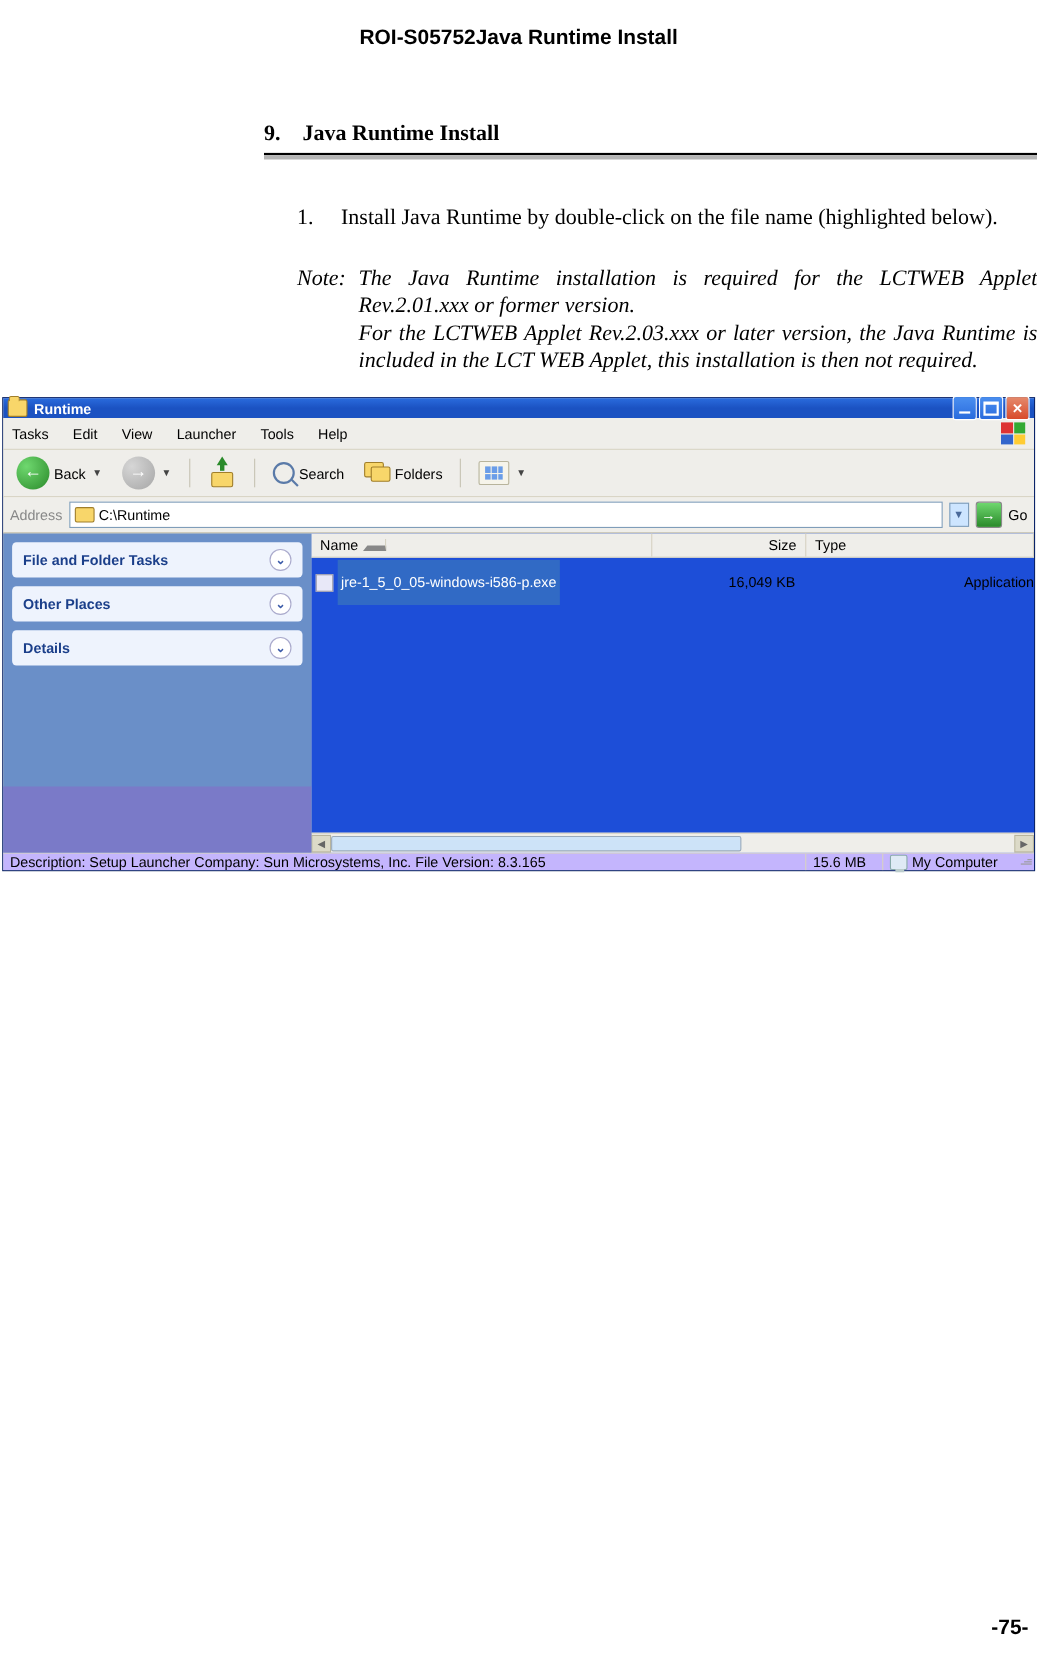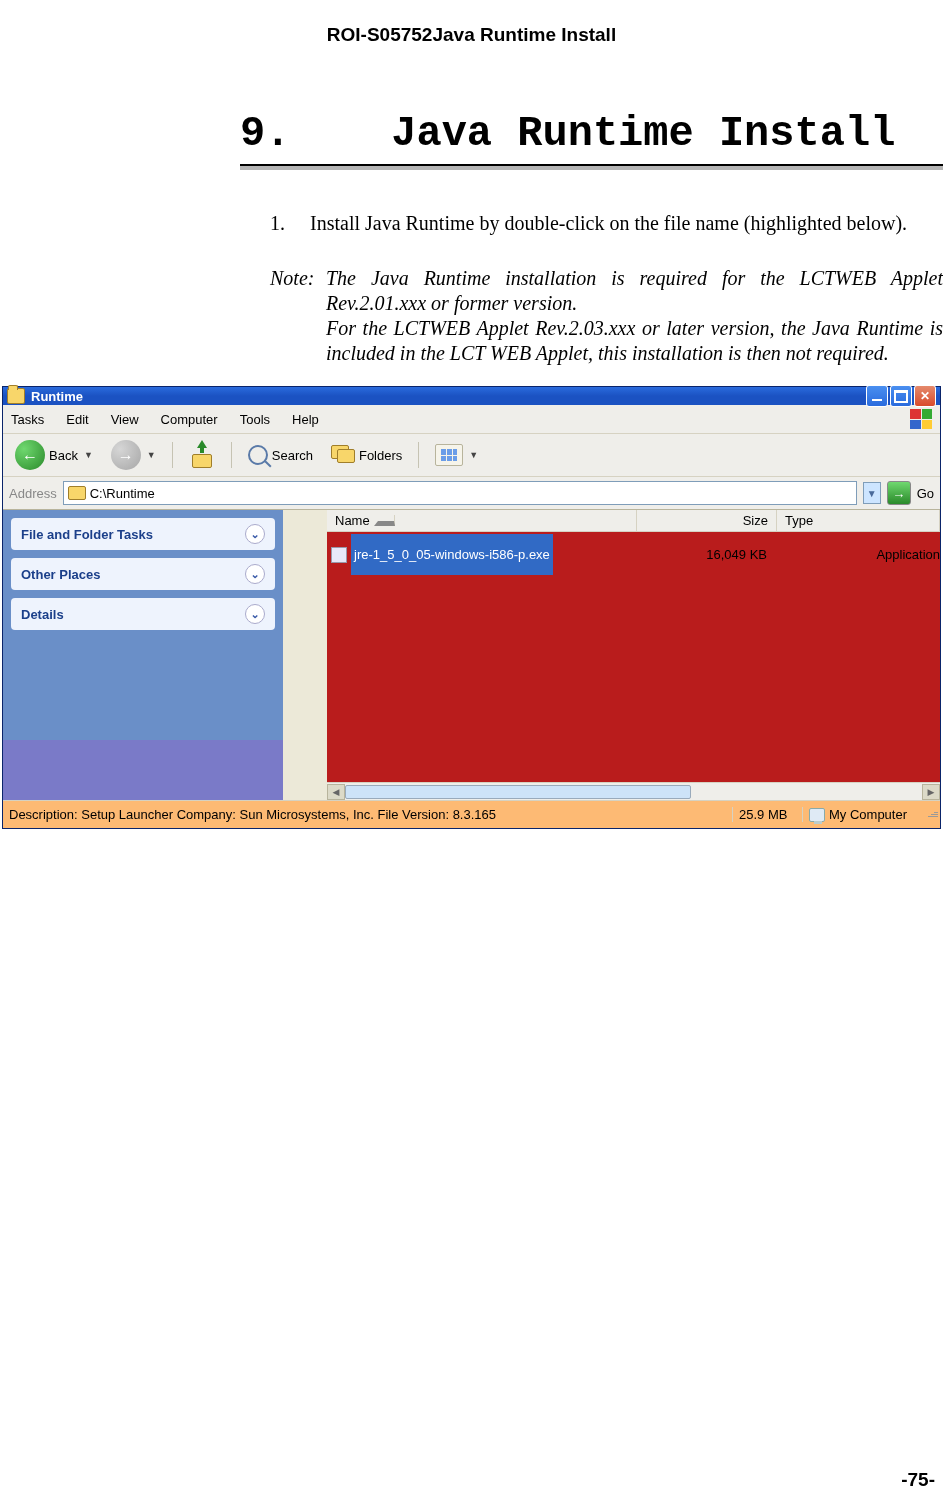--- a/index.html
+++ b/index.html
@@ -13,22 +13,22 @@
   }
   .page-header {
     display: flex;
     justify-content: center;
     padding: 24px 2px 4px 2px;
     font-weight: bold;
     font-family: Arial, sans-serif;
     font-size: 19px;
   }
   .section-heading {
-    font-family: Liberation Mono, monospace;
-    font-size: 42px;
+    font-family: Liberation Serif, serif;
+    font-size: 20px;
     font-weight: bold;
     margin: 60px 0 6px 240px;
   }
   .heading-rule {
     margin-left: 240px;
     height: 6px;
     border-top: 2px solid #000;
     border-bottom: 4px solid #b5b5b5;
   }
   .body-text {
@@ -177,21 +177,21 @@
     display:flex; justify-content:space-between; align-items:center;
     padding:6px 10px; color:#1b3f8a; font-weight:bold;
     position:relative; z-index:1;
   }
   .chevron {
     width:20px; height:20px; border:1px solid #aac; border-radius:50%;
     background:#fff; display:flex; align-items:center; justify-content:center;
     color:#3a5aa8; font-size:11px;
   }
 
-  .file-area { flex:1; background:#b91c1c; display:flex; flex-direction:column;margin-left:44px;}
+  .file-area { flex:1; background:#1d4ed8; display:flex; flex-direction:column;}
   .col-headers {
     display:flex; background:#efeeea; border-bottom:1px solid #d6d2c2;
     font-size:13px;
   }
   .col-headers div { padding:3px 8px; border-right:1px solid #d6d2c2;}
   .col-name { flex:0 0 310px; display:flex; align-items:center; gap:4px;}
   .col-size { flex:0 0 140px; text-align:right;}
   .col-type { flex:1;}
   .sort-tri { width:0; height:0; border-left:4px solid transparent; border-right:4px solid transparent; border-bottom:5px solid #888;}
   .file-row {
@@ -212,23 +212,23 @@
   .file-list { flex:1; position:relative;}
   .hscroll {
     height:18px; background:#efeeea; border-top:1px solid #d6d2c2;
     display:flex; align-items:center;
   }
   .hscroll .sbtn { width:18px; height:16px; background:#dcdac8; border:1px solid #b8b49c; display:flex; align-items:center; justify-content:center; font-size:9px; color:#666;}
   .hscroll .track { flex:1; height:16px; background:#efeeea; position:relative;}
   .hscroll .thumb { position:absolute; left:0; width:60%; height:14px; top:1px; background:#cde3f8; border:1px solid #9ab; border-radius:2px;}
 
   .statusbar {
-    background:#fdba74; border-top:1px solid #d6d2c2;
+    background:#c4b5fd; border-top:1px solid #d6d2c2;
     display:flex; align-items:center; font-size:13px;
-    height:28px;
+    height:16px;
   }
   .statusbar .st-desc { flex:0 0 730px; padding:0 6px; border-right:1px solid #d6d2c2; white-space:nowrap; overflow:hidden;}
   .statusbar .st-size { flex:0 0 70px; padding:0 6px; border-right:1px solid #d6d2c2;}
   .statusbar .st-comp { flex:1; padding:0 6px; display:flex; align-items:center; gap:4px;}
   .comp-ico { width:16px; height:14px; background:#dfeaf5; border:1px solid #8aa; border-radius:2px; position:relative;}
   .comp-ico::after{content:"";position:absolute;bottom:-3px;left:4px;width:8px;height:3px;background:#bcc;}
   .resize-grip { width:16px; display:flex; flex-direction:column; align-items:flex-end; gap:1px; padding-right:2px;}
   .resize-grip span{height:1px; background:#999;}
   .resize-grip span:nth-child(1){width:4px;}
   .resize-grip span:nth-child(2){width:7px;}
@@ -277,21 +277,21 @@
       <div class="winbtn min"></div>
       <div class="winbtn max"></div>
       <div class="winbtn close"></div>
     </div>
   </div>
 
   <div class="menubar">
     <span>Tasks</span>
     <span>Edit</span>
     <span>View</span>
-    <span>Computer</span>
+    <span>Launcher</span>
     <span>Tools</span>
     <span>Help</span>
     <div class="flag">
         <span></span>
         <span></span>
         <span></span>
         <span></span>
       </div>
   </div>
 
@@ -396,21 +396,21 @@
         <div class="track">
             <div class="thumb"></div>
           </div>
         <div class="sbtn">▶</div>
       </div>
     </div>
   </div>
 
   <div class="statusbar">
     <div class="st-desc">Description: Setup Launcher Company: Sun Microsystems, Inc. File Version: 8.3.165</div>
-    <div class="st-size">25.9 MB</div>
+    <div class="st-size">15.6 MB</div>
     <div class="st-comp">
       <div class="comp-ico"></div>
       <span>My Computer</span>
     </div>
     <div class="resize-grip">
         <span></span>
         <span></span>
         <span></span>
       </div>
   </div>

